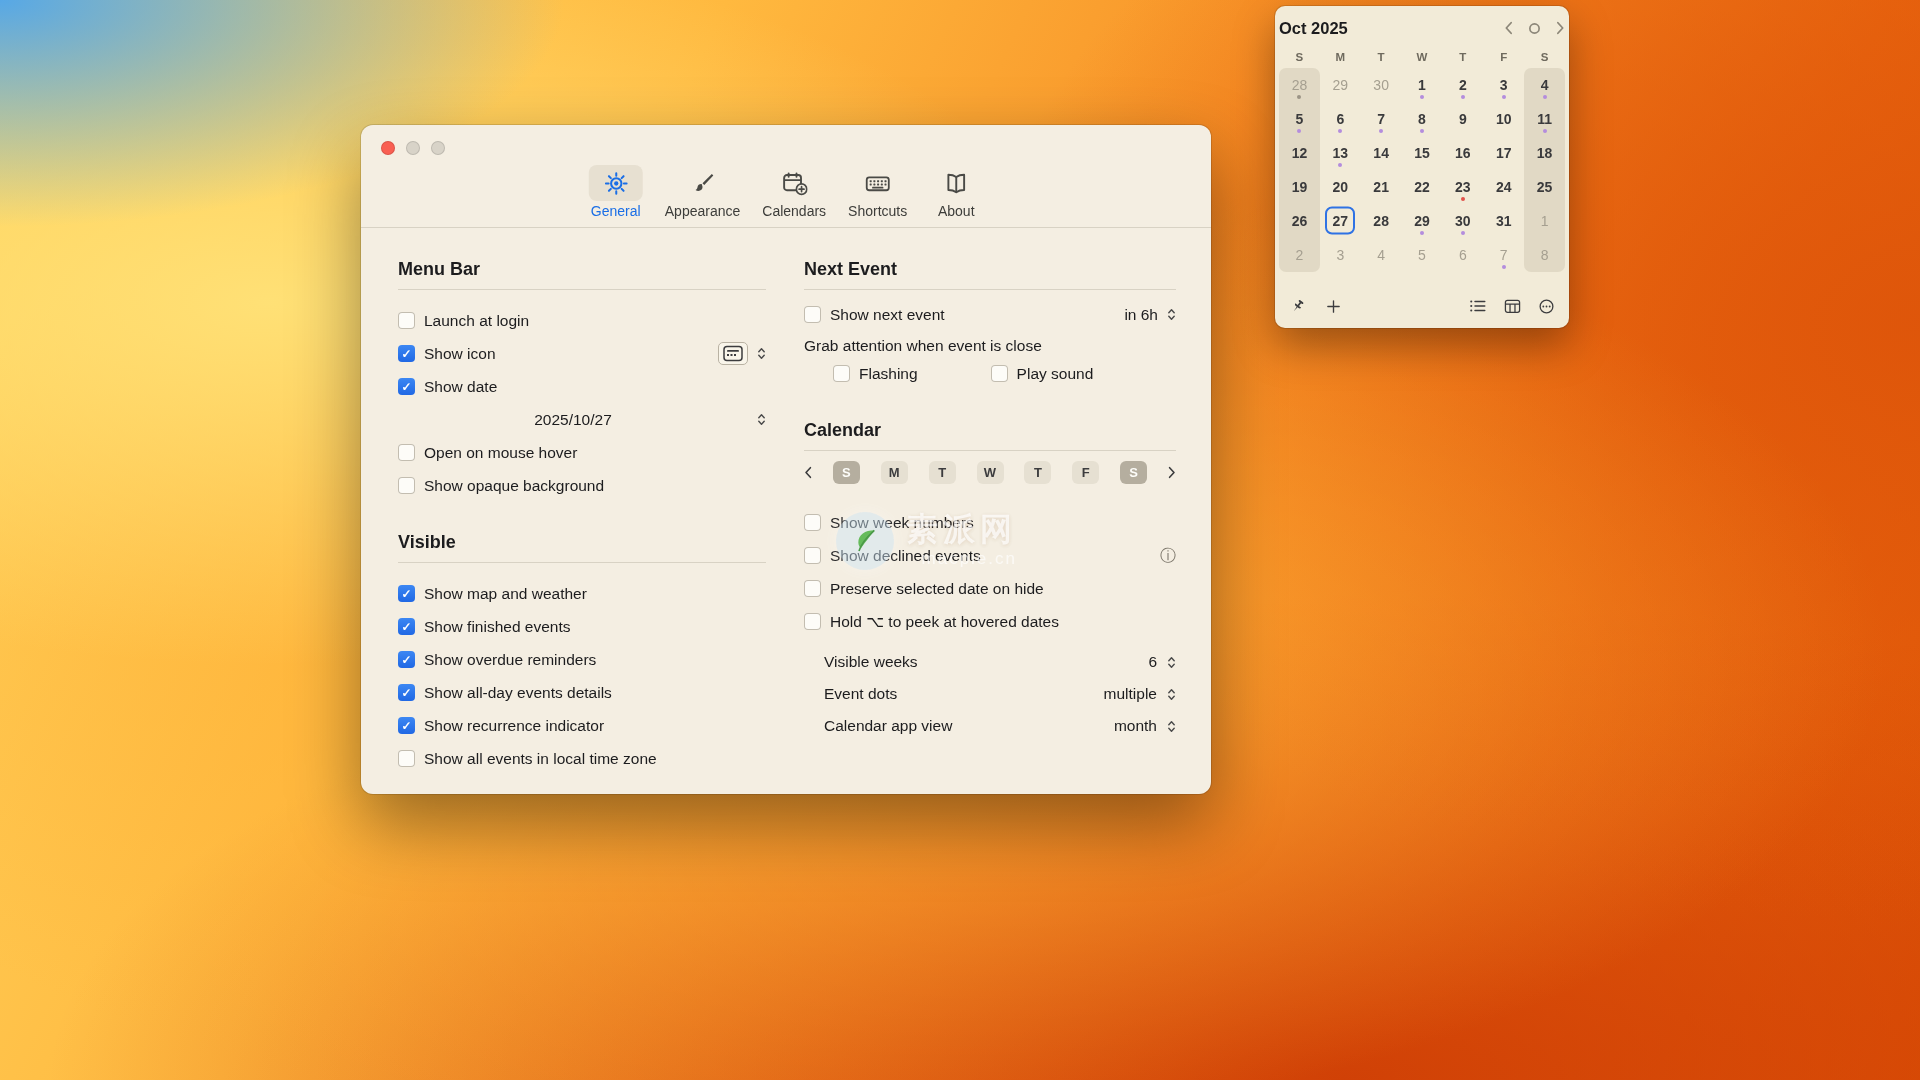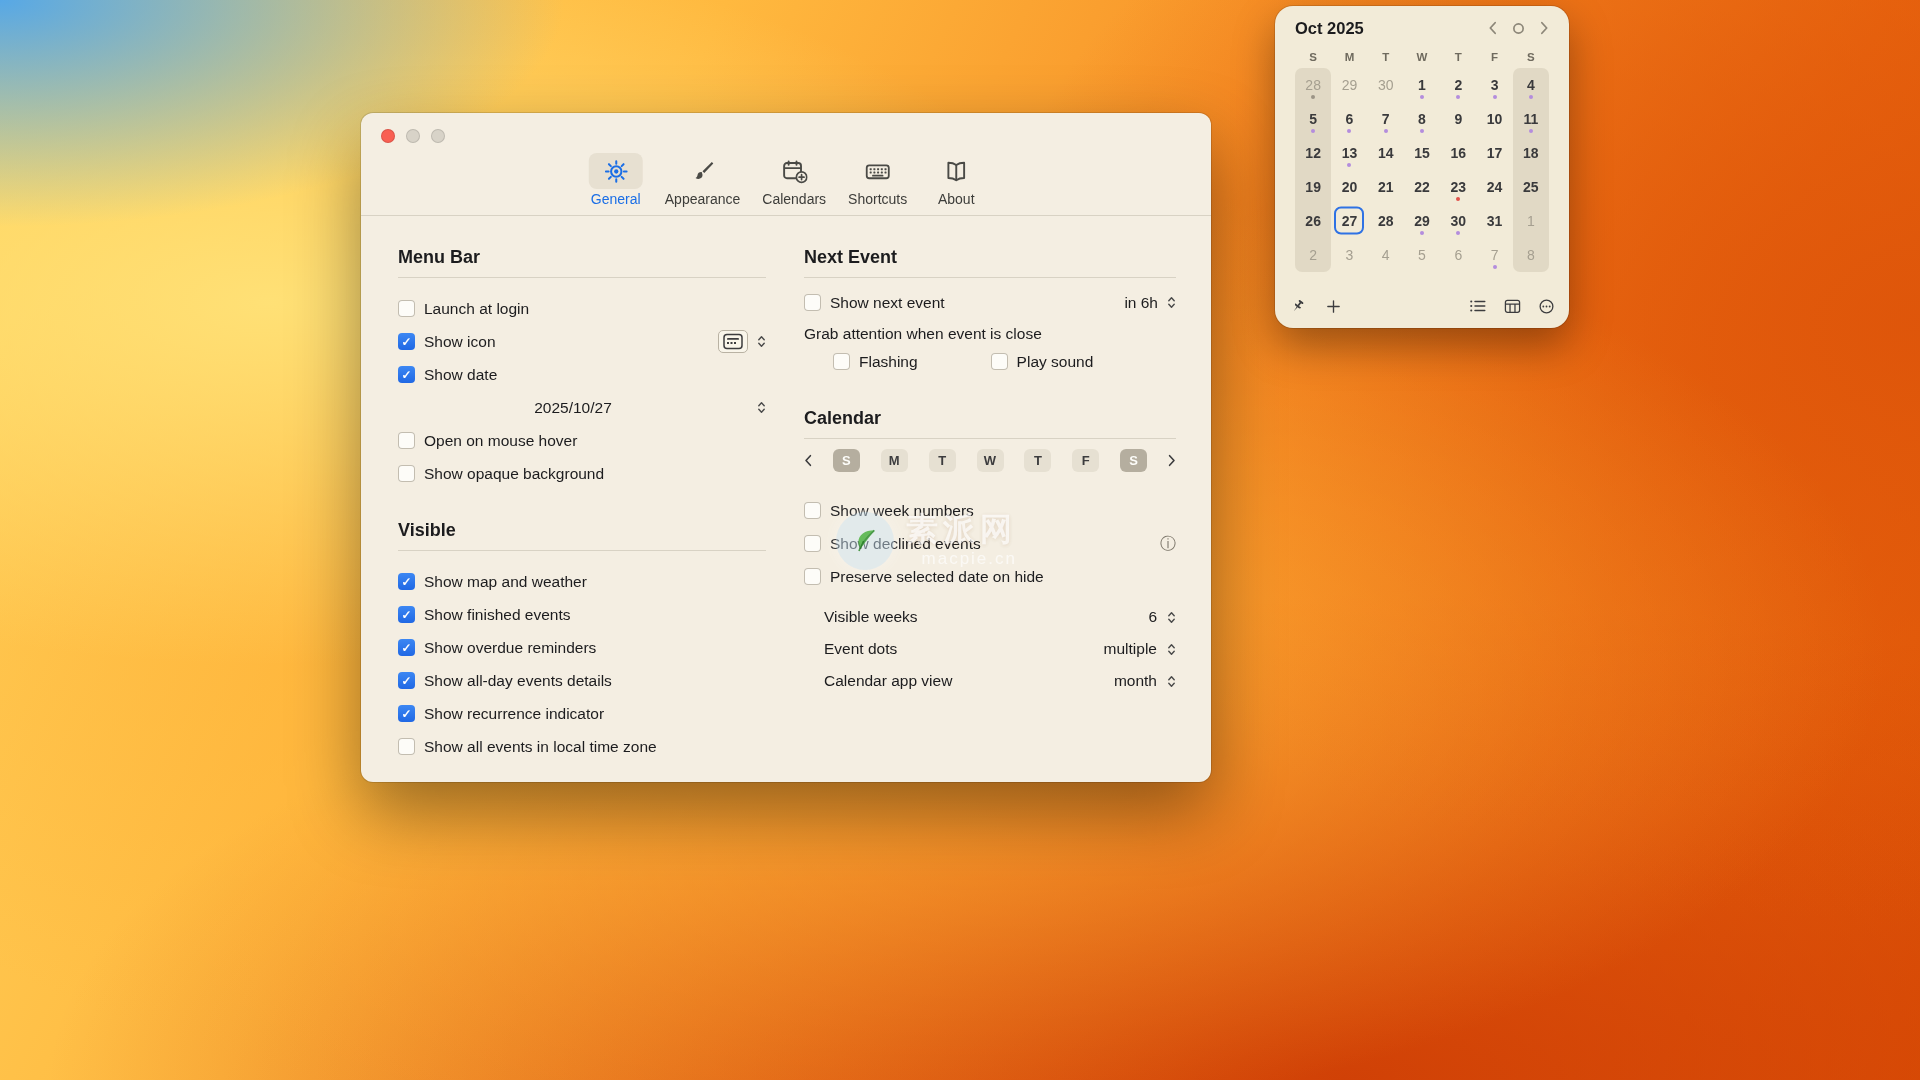--- a/index.html
+++ b/index.html
@@ -7,21 +7,21 @@
   .desktop{position:absolute;inset:0;
     background:
       radial-gradient(42% 30% at 0% 0%, #57a8e6 0%, rgba(87,168,230,0) 70%),
       radial-gradient(60% 48% at 14% 28%, rgba(255,226,120,.95) 0%, rgba(255,226,120,0) 70%),
       radial-gradient(75% 60% at 42% 60%, rgba(255,177,55,.85) 0%, rgba(255,177,55,0) 75%),
       radial-gradient(70% 80% at 100% 30%, rgba(222,85,10,.95) 0%, rgba(222,85,10,0) 70%),
       radial-gradient(90% 60% at 70% 100%, rgba(205,60,5,.9) 0%, rgba(205,60,5,0) 75%),
       linear-gradient(115deg,#ffd45e 0%,#ffb93f 30%,#f78f25 55%,#ec6a10 78%,#e05606 100%);}
 
   
-  .window{position:absolute;left:361px;top:113px;width:850px;height:669px;
+  .window{position:absolute;left:361px;top:125px;width:850px;height:669px;
     background:#f4eee2;border-radius:12px;z-index:10;
     box-shadow:0 30px 70px rgba(0,0,0,.40), 0 0 0 1px rgba(0,0,0,.12);}
   .titlebar{position:relative;height:103px;}
   .titlebar::after{content:'';position:absolute;left:0;right:0;bottom:0;height:1px;background:#d8d2c4;}
   .traffic{position:absolute;left:20px;top:16px;display:flex;gap:11px;}
   .tl{width:14px;height:14px;border-radius:50%;box-shadow:inset 0 0 0 1px rgba(0,0,0,.12);}
   .tl.close{background:#f95f52;}
   .tl.dim{background:#d8d3c8;}
   .tabs{position:absolute;bottom:9px;left:50%;transform:translateX(-50%);
     display:flex;gap:22px;align-items:flex-end;}
@@ -56,21 +56,21 @@
   .wk-day{width:27px;height:23px;border-radius:6px;background:#e6e0d2;color:#3c3c3e;
     font-size:13px;font-weight:700;display:flex;align-items:center;justify-content:center;}
   .wk-day.sel{background:#b5ae9f;color:#fdfdfa;}
   .vrows{margin-top:8px;}
   .vrow{display:flex;align-items:center;height:32px;font-size:15.5px;color:#1c1c1e;gap:8px;}
   .vrow .vlabel{flex:1;margin-left:20px;}
   .vrow .vvalue{margin-right:2px;}
 
   
   .widget{position:absolute;left:1275px;top:6px;width:294px;height:322px;z-index:30;
-    background:#f2ebd8;border-radius:18px;box-sizing:border-box;padding:10px 20px 8px;
+    background:#f2ebd8;border-radius:10px;box-sizing:border-box;padding:10px 4px 8px;
     box-shadow:0 18px 40px rgba(0,0,0,.35), 0 0 0 1px rgba(0,0,0,.12);}
   .w-head{display:flex;align-items:center;height:24px;}
   .w-title{font-size:16.5px;font-weight:700;color:#1c1c1e;}
   .w-nav{margin-left:auto;display:flex;gap:15px;align-items:center;color:#8c8678;}
   .w-grid{margin-top:6px;display:grid;grid-template-columns:repeat(7,1fr);}
   .wd{height:22px;font-size:11.5px;font-weight:700;color:#6f6a5e;display:flex;align-items:center;justify-content:center;}
   .cell{position:relative;height:34px;display:flex;align-items:center;justify-content:center;
     font-size:14px;font-weight:600;color:#3a3a3c;}
   .cell.muted{color:#a59f90;font-weight:500;}
   .cell.wknd{background:rgba(125,112,82,.14);}
@@ -313,20 +313,24 @@
         <div class="row">
           <span class="cb"></span>
           <span class="lbl">Show declined events</span>
           <span class="spacer"></span>
           <span class="info">ⓘ</span>
         </div>
         <div class="row">
           <span class="cb"></span>
           <span class="lbl">Preserve selected date on hide</span>
         </div>
+        <div class="row">
+          <span class="cb"></span>
+          <span class="lbl">Hold ⌥ to peek at hovered dates</span>
+        </div>
       </div>
     <div class="vrows">
         <div class="vrow">
           <span class="vlabel">Visible weeks</span>
           <span class="vvalue">6</span>
           <span class="stepper">
             <svg viewBox="0 0 10 16" width="9" height="15">
               <path d="M2 6l3-3.2L8 6" fill="none" stroke="#4a4a4a" stroke-width="1.6" stroke-linecap="round" stroke-linejoin="round"></path>
               <path d="M2 10l3 3.2L8 10" fill="none" stroke="#4a4a4a" stroke-width="1.6" stroke-linecap="round" stroke-linejoin="round"></path>
             </svg>

